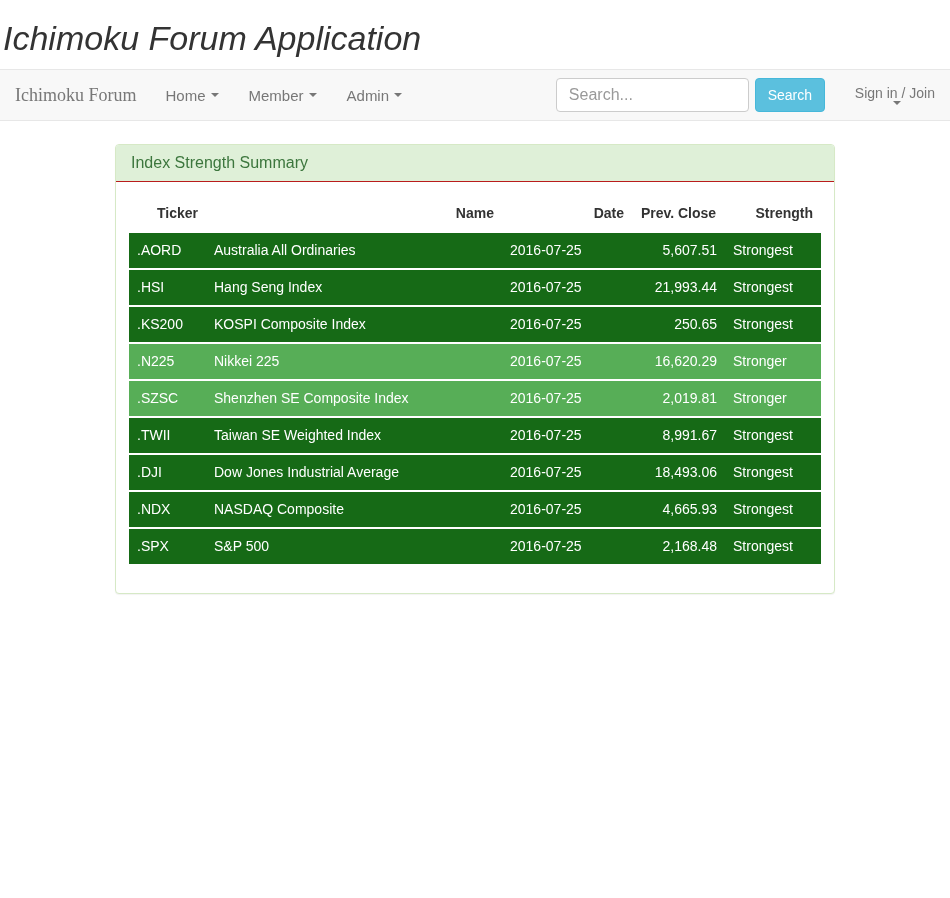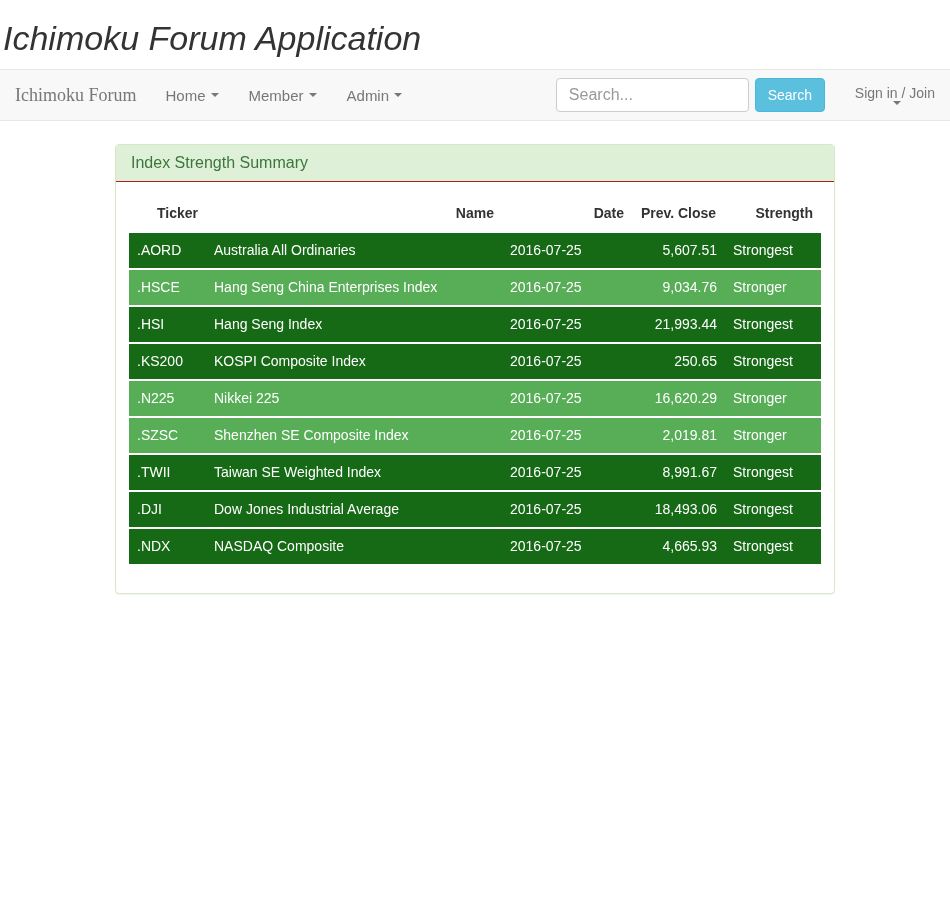--- a/index.html
+++ b/index.html
@@ -141,27 +141,20 @@
             </tr>
         </thead>
         <tbody>
             <tr class="strongest">
               <td>.AORD</td>
               <td>Australia All Ordinaries</td>
               <td>2016-07-25</td>
               <td class="num">5,607.51</td>
               <td>Strongest</td>
             </tr>
-            <tr class="stronger">
-              <td>.HSCE</td>
-              <td>Hang Seng China Enterprises Index</td>
-              <td>2016-07-25</td>
-              <td class="num">9,034.76</td>
-              <td>Stronger</td>
-            </tr>
             <tr class="strongest">
               <td>.HSI</td>
               <td>Hang Seng Index</td>
               <td>2016-07-25</td>
               <td class="num">21,993.44</td>
               <td>Strongest</td>
             </tr>
             <tr class="strongest">
               <td>.KS200</td>
               <td>KOSPI Composite Index</td>
@@ -195,19 +188,26 @@
               <td>Dow Jones Industrial Average</td>
               <td>2016-07-25</td>
               <td class="num">18,493.06</td>
               <td>Strongest</td>
             </tr>
             <tr class="strongest">
               <td>.NDX</td>
               <td>NASDAQ Composite</td>
               <td>2016-07-25</td>
               <td class="num">4,665.93</td>
+              <td>Strongest</td>
+            </tr>
+            <tr class="strongest">
+              <td>.SPX</td>
+              <td>S&amp;P 500</td>
+              <td>2016-07-25</td>
+              <td class="num">2,168.48</td>
               <td>Strongest</td>
             </tr>
           </tbody>
       </table>
     </div>
   </div>
 </div>
 
 </body></html>

